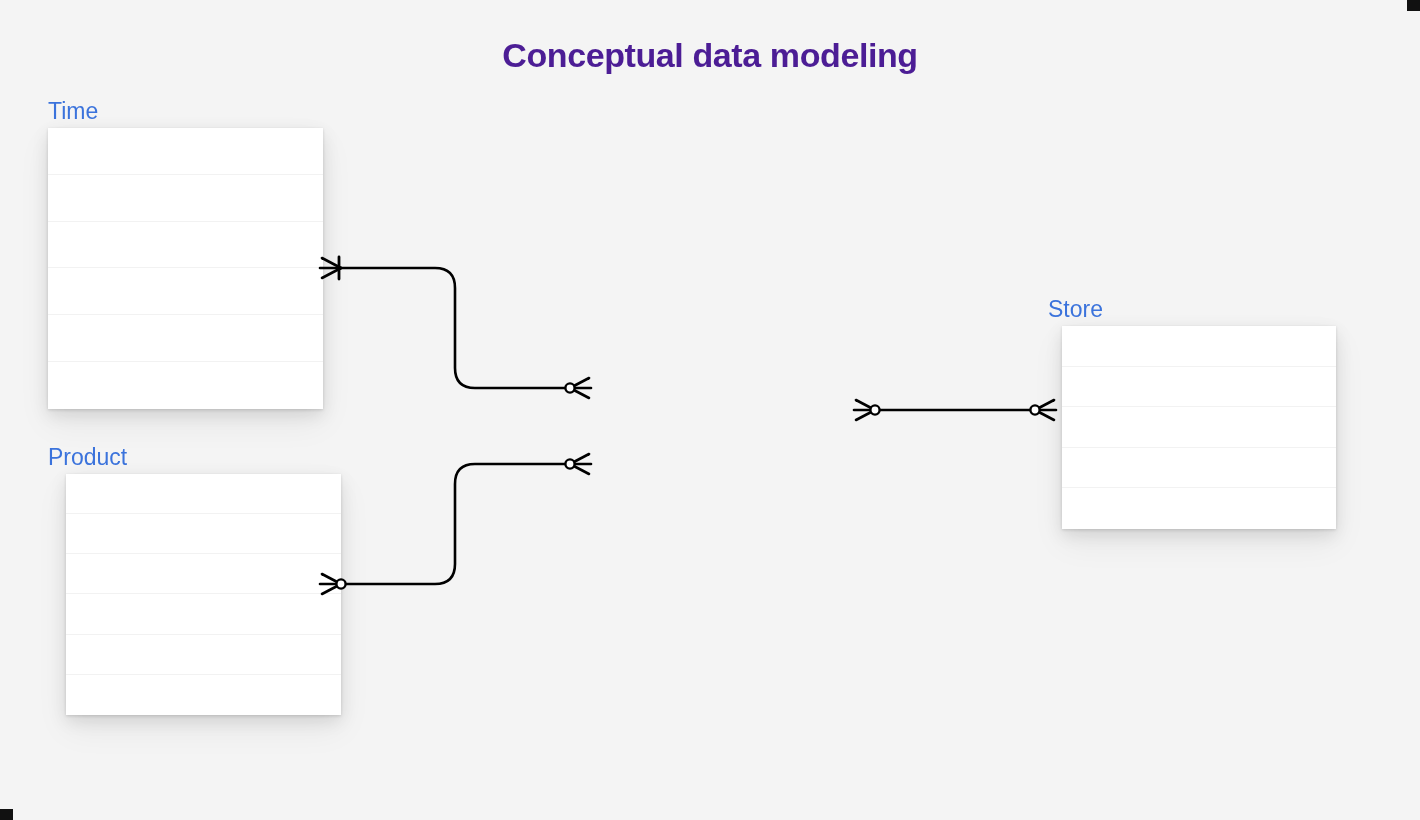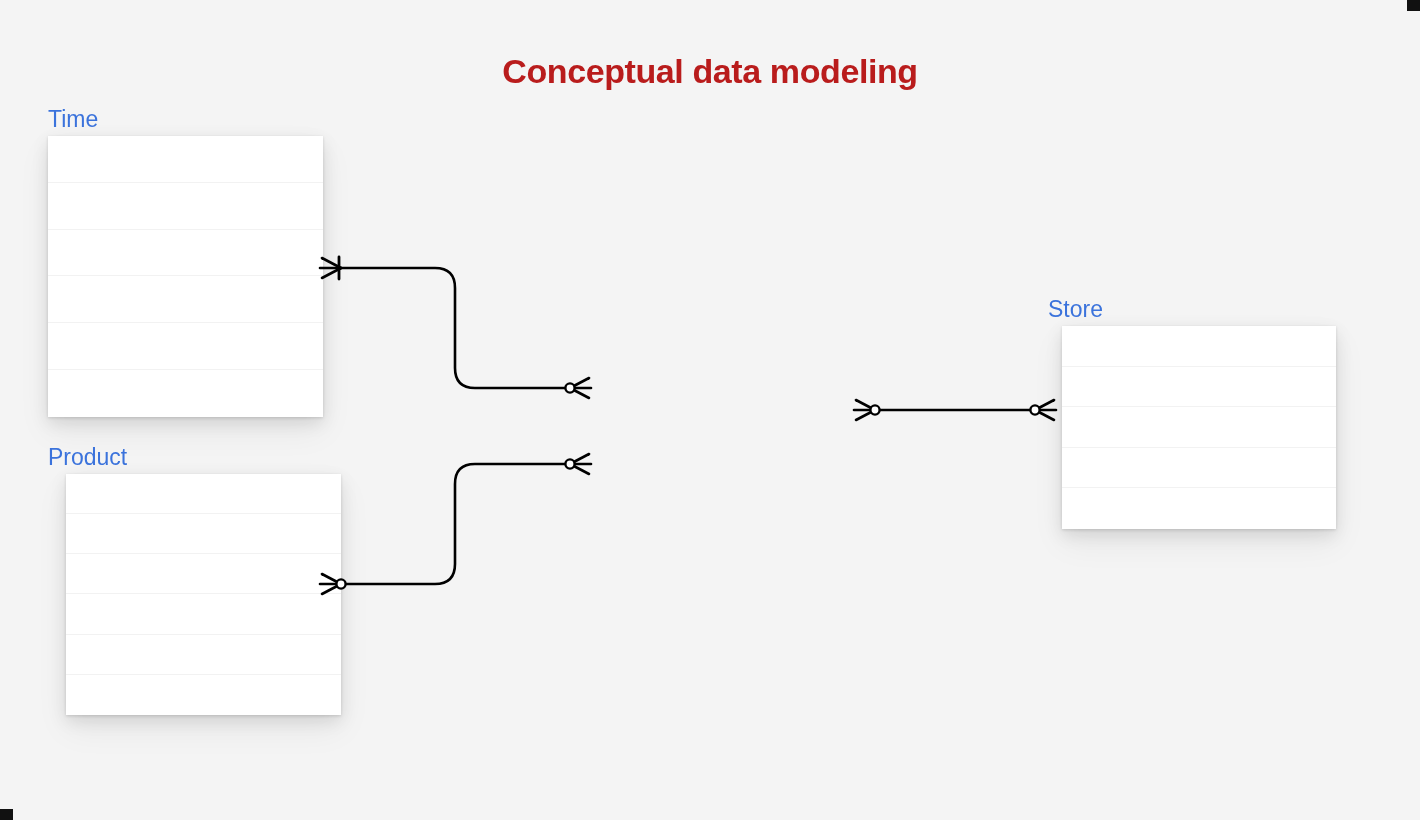--- a/index.html
+++ b/index.html
@@ -19,26 +19,26 @@
     position: absolute;
     inset: 0;
     width: 1420px;
     height: 820px;
   }
 
   
   #diagram-title {
     position: absolute;
     left: 0;
-    top: 52px;
+    top: 36px;
     width: 1420px;
     text-align: center;
     font-size: 34px;
     font-weight: bold;
-    color: #b91c1c;
+    color: #4c1d95;
     letter-spacing: -0.4px;
     white-space: nowrap;
   }
 
   
   .entity {
     position: absolute;
   }
   .entity-label {
     position: absolute;
@@ -96,21 +96,21 @@
   #mark-top-right    { right: 0; top: 0; }
   #mark-bottom-left  { left: 0;  bottom: 0; }
 </style>
 </head>
 <body>
 
 <div id="canvas">
 
   <div id="diagram-title">Conceptual data modeling</div>
 
-  <div class="entity" id="entity-time" style="left: 48px; top: 136px;">
+  <div class="entity" id="entity-time" style="left: 48px; top: 128px;">
     <div class="entity-label">Time</div>
     <div class="entity-card" id="card-time" style="width: 275px; height: 281px;">
         <div class="entity-row" style="height: 46.8333px;"></div>
         <div class="entity-row" style="height: 46.8333px;"></div>
         <div class="entity-row" style="height: 46.8333px;"></div>
         <div class="entity-row" style="height: 46.8333px;"></div>
         <div class="entity-row" style="height: 46.8333px;"></div>
         <div class="entity-row" style="height: 46.8333px;"></div>
       </div>
   </div>

